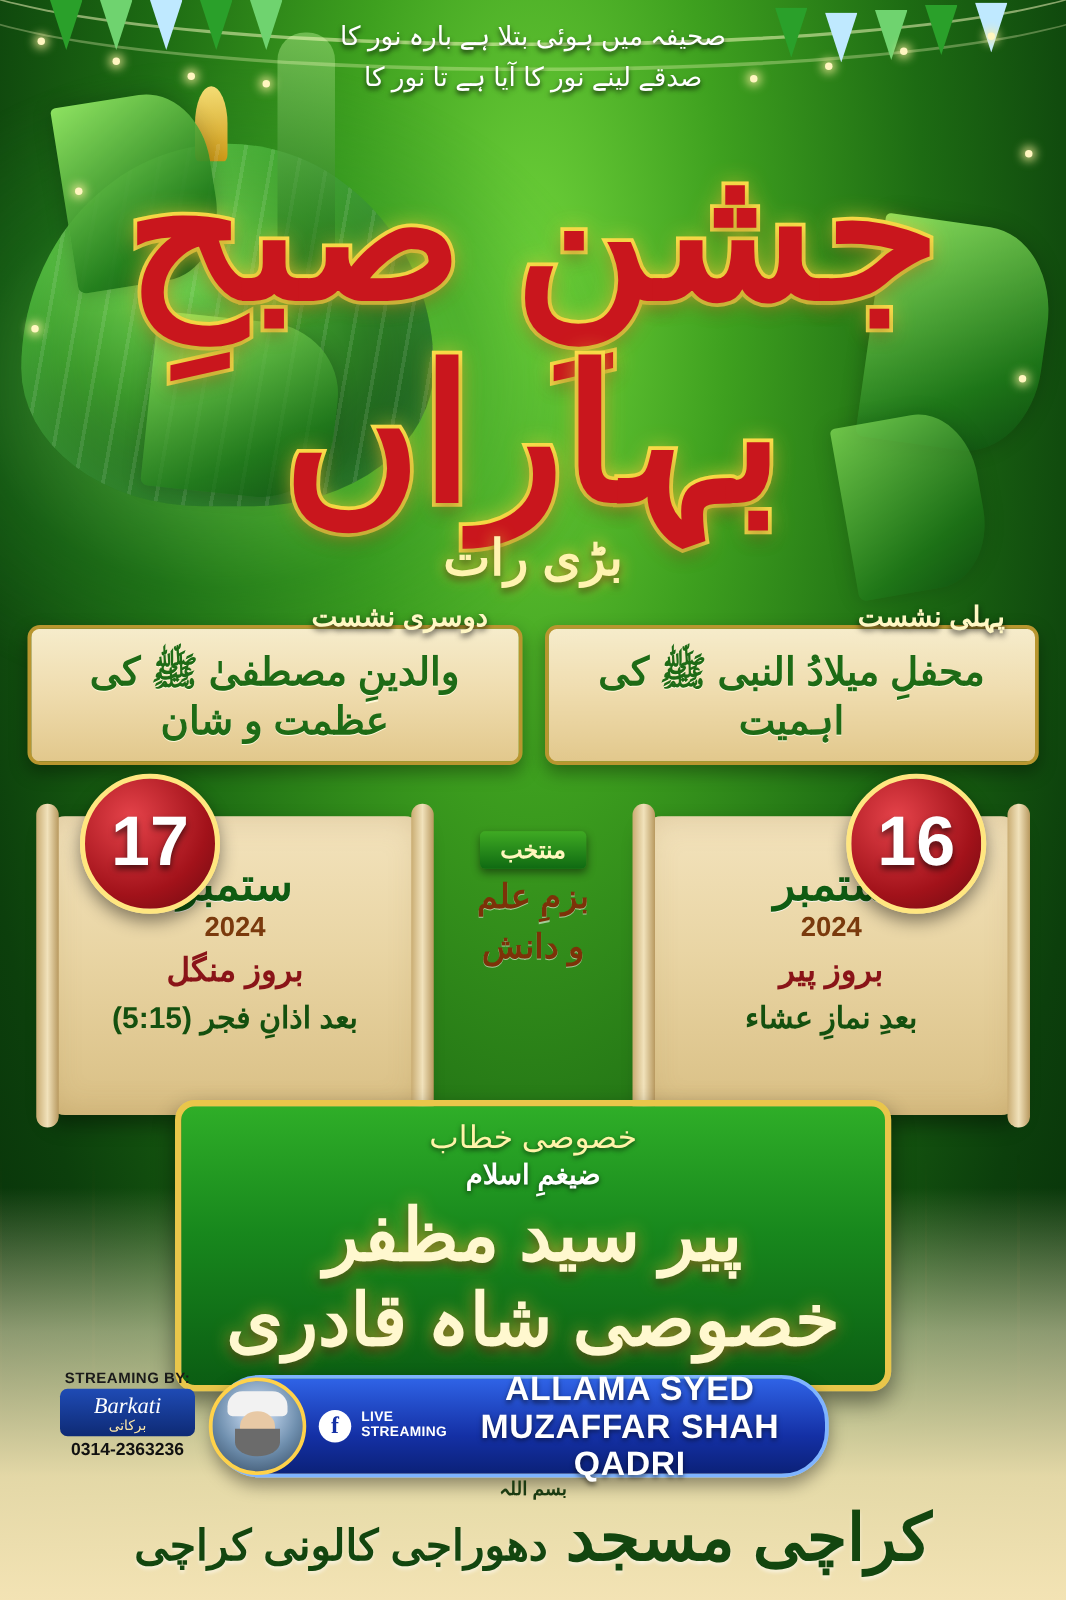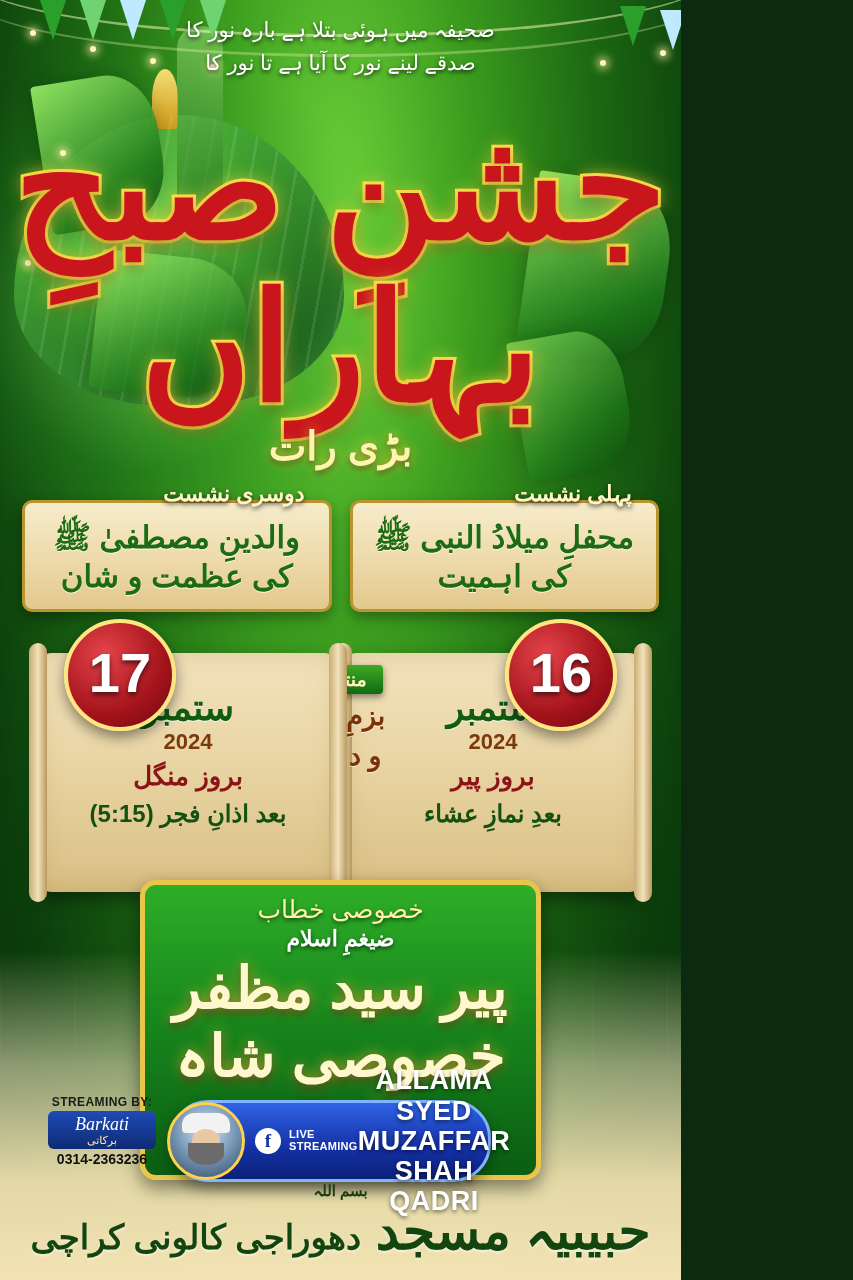--- a/index.html
+++ b/index.html
@@ -5,21 +5,21 @@
   html, body {
     margin: 0;
     padding: 0;
     background: #0b2a10;
   }
   body {
     font-family: "Liberation Sans", sans-serif;
   }
   .poster {
     position: relative;
-    width: 681px;
+    width: 853px;
     height: 1280px;
     overflow: hidden;
     background:
       radial-gradient(ellipse at 50% 18%, #6fd23a 0%, #3ea01f 26%, #1d6b13 52%, #0c3f0c 78%, #062b08 100%);
   }
 
   
   .bg-mosque-glow {
     position: absolute;
     left: -4%;
@@ -625,18 +625,18 @@
     </div>
     <div class="names">
       <div>ALLAMA SYED</div>
       <div>MUZAFFAR SHAH QADRI</div>
     </div>
   </div>
 
   <div class="venue">
     <div class="crest">بسم اللہ</div>
     <div class="vline">
-      <span>حبیبیہ مسجد</span>
+      <span>کراچی مسجد</span>
       <span class="vsmall">دھوراجی کالونی کراچی</span>
     </div>
   </div>
 
 </div>
 
 </body></html>

